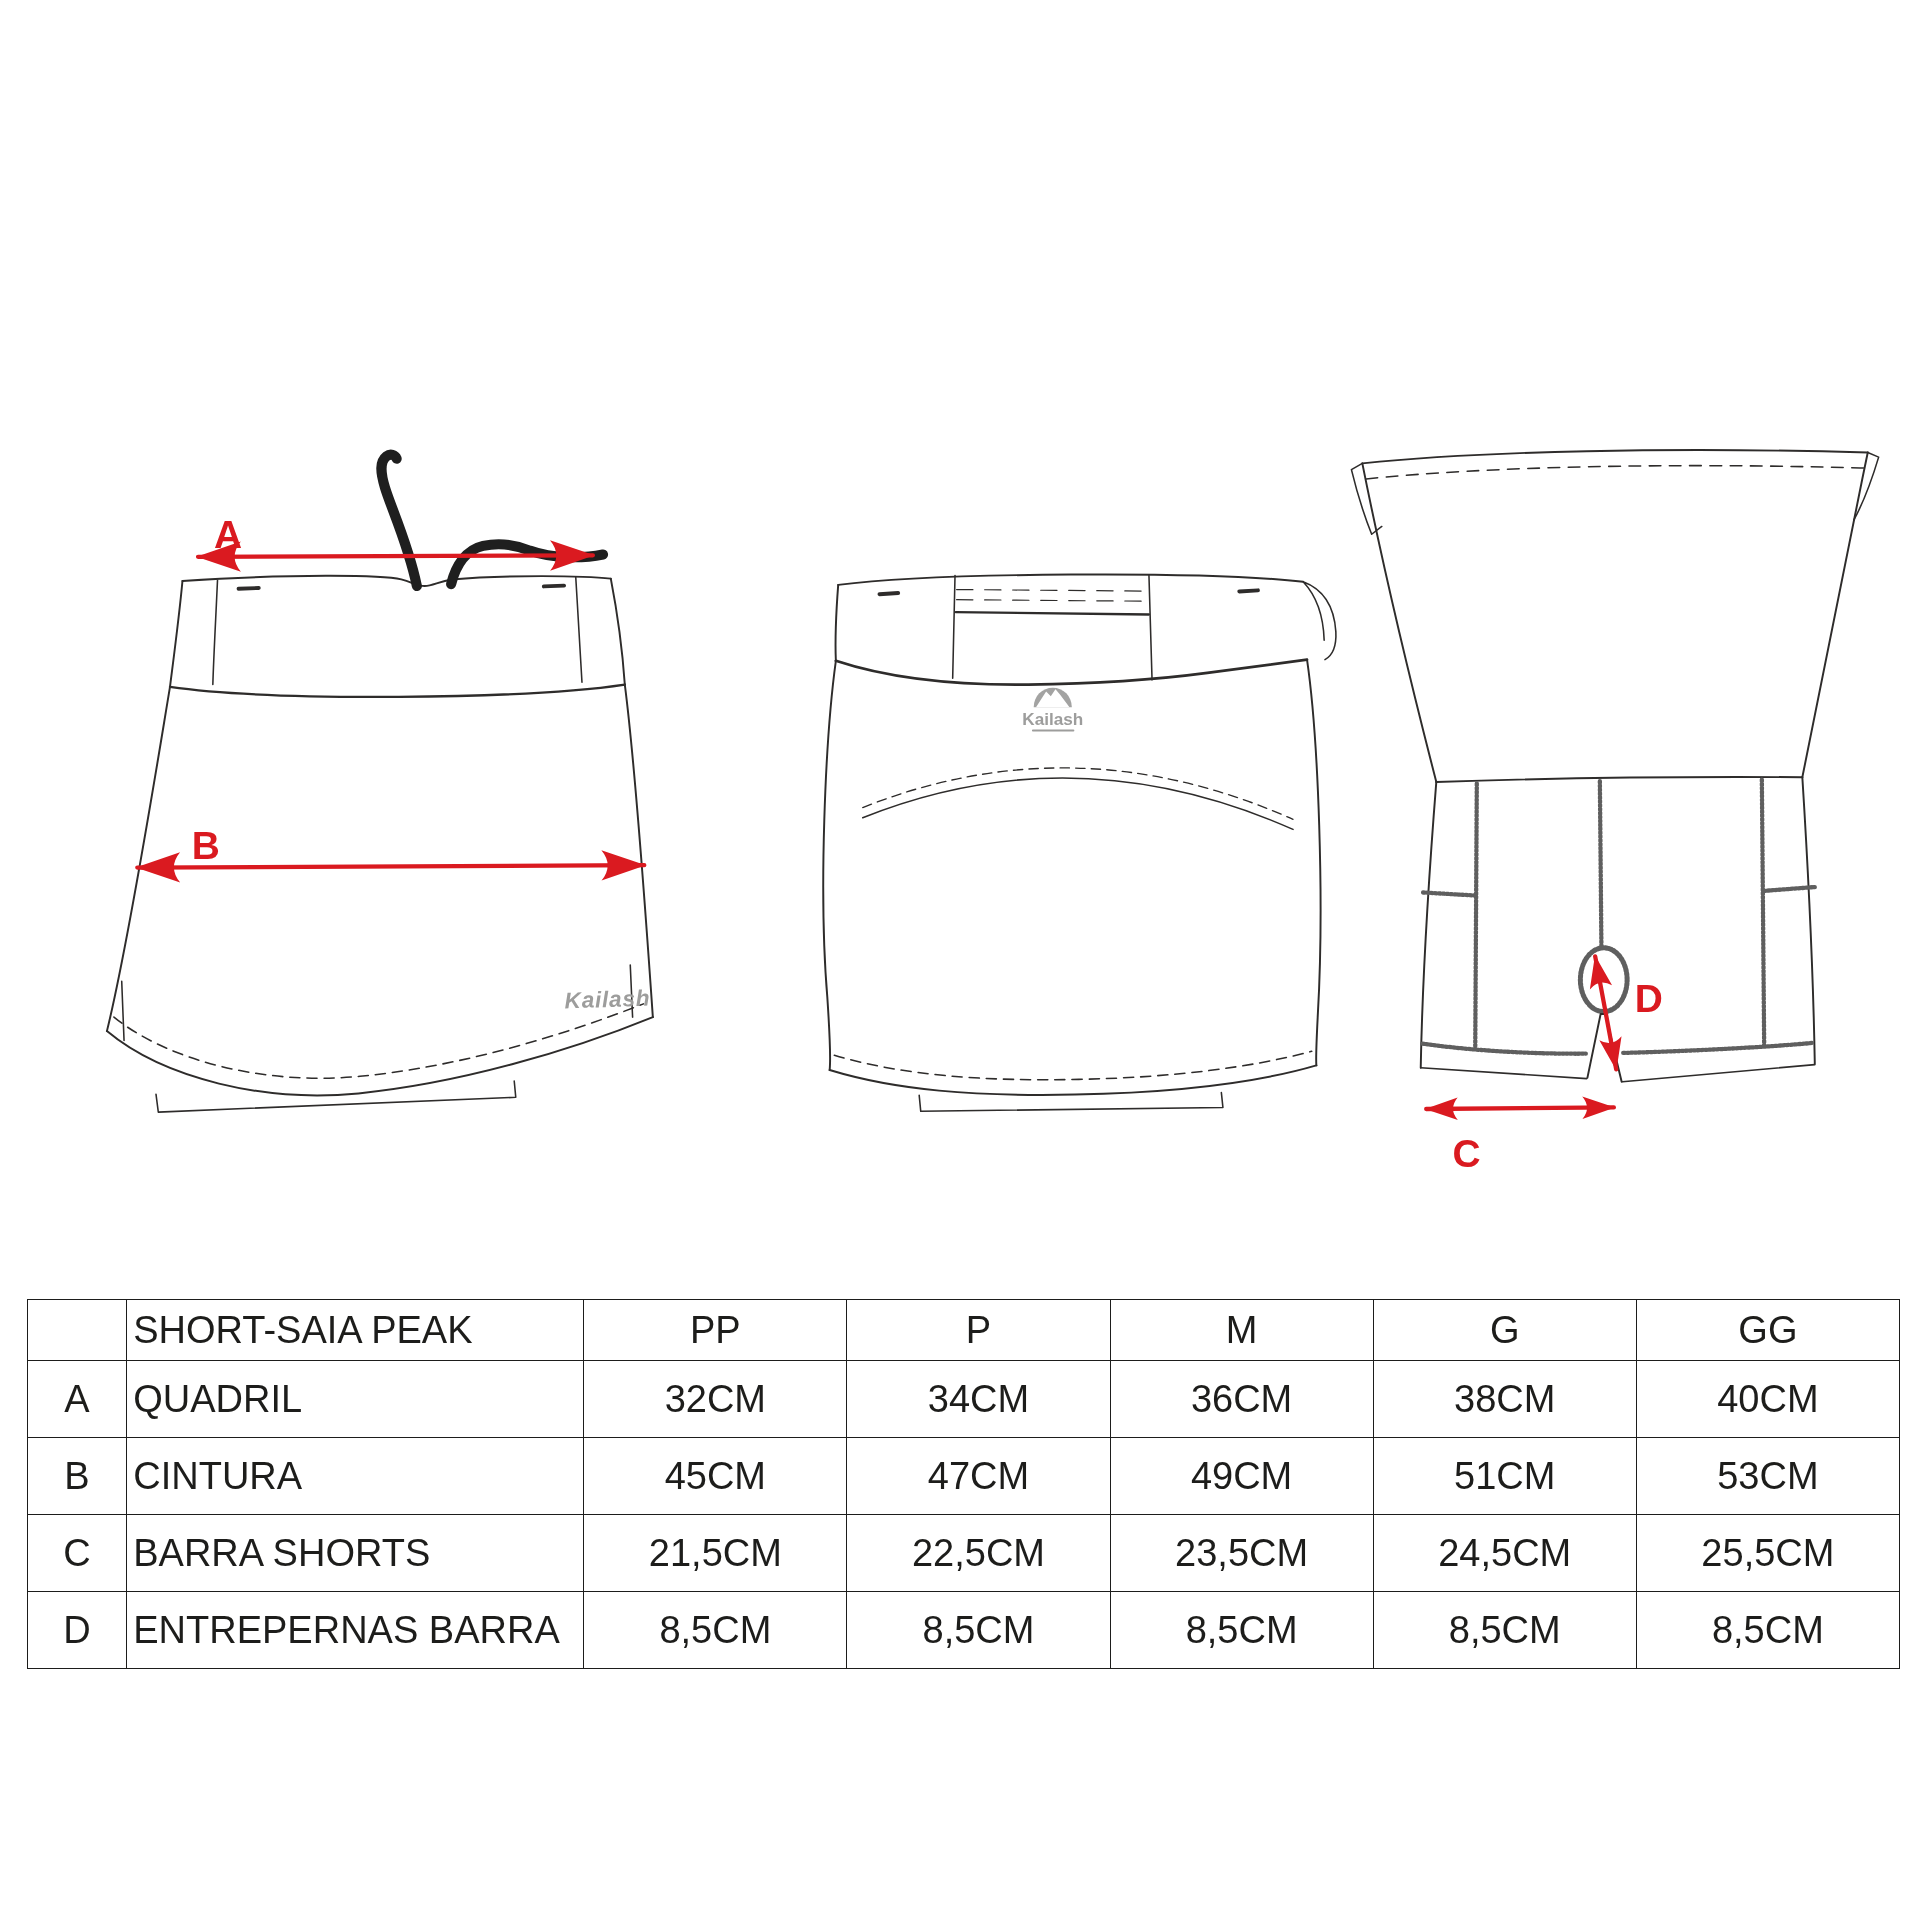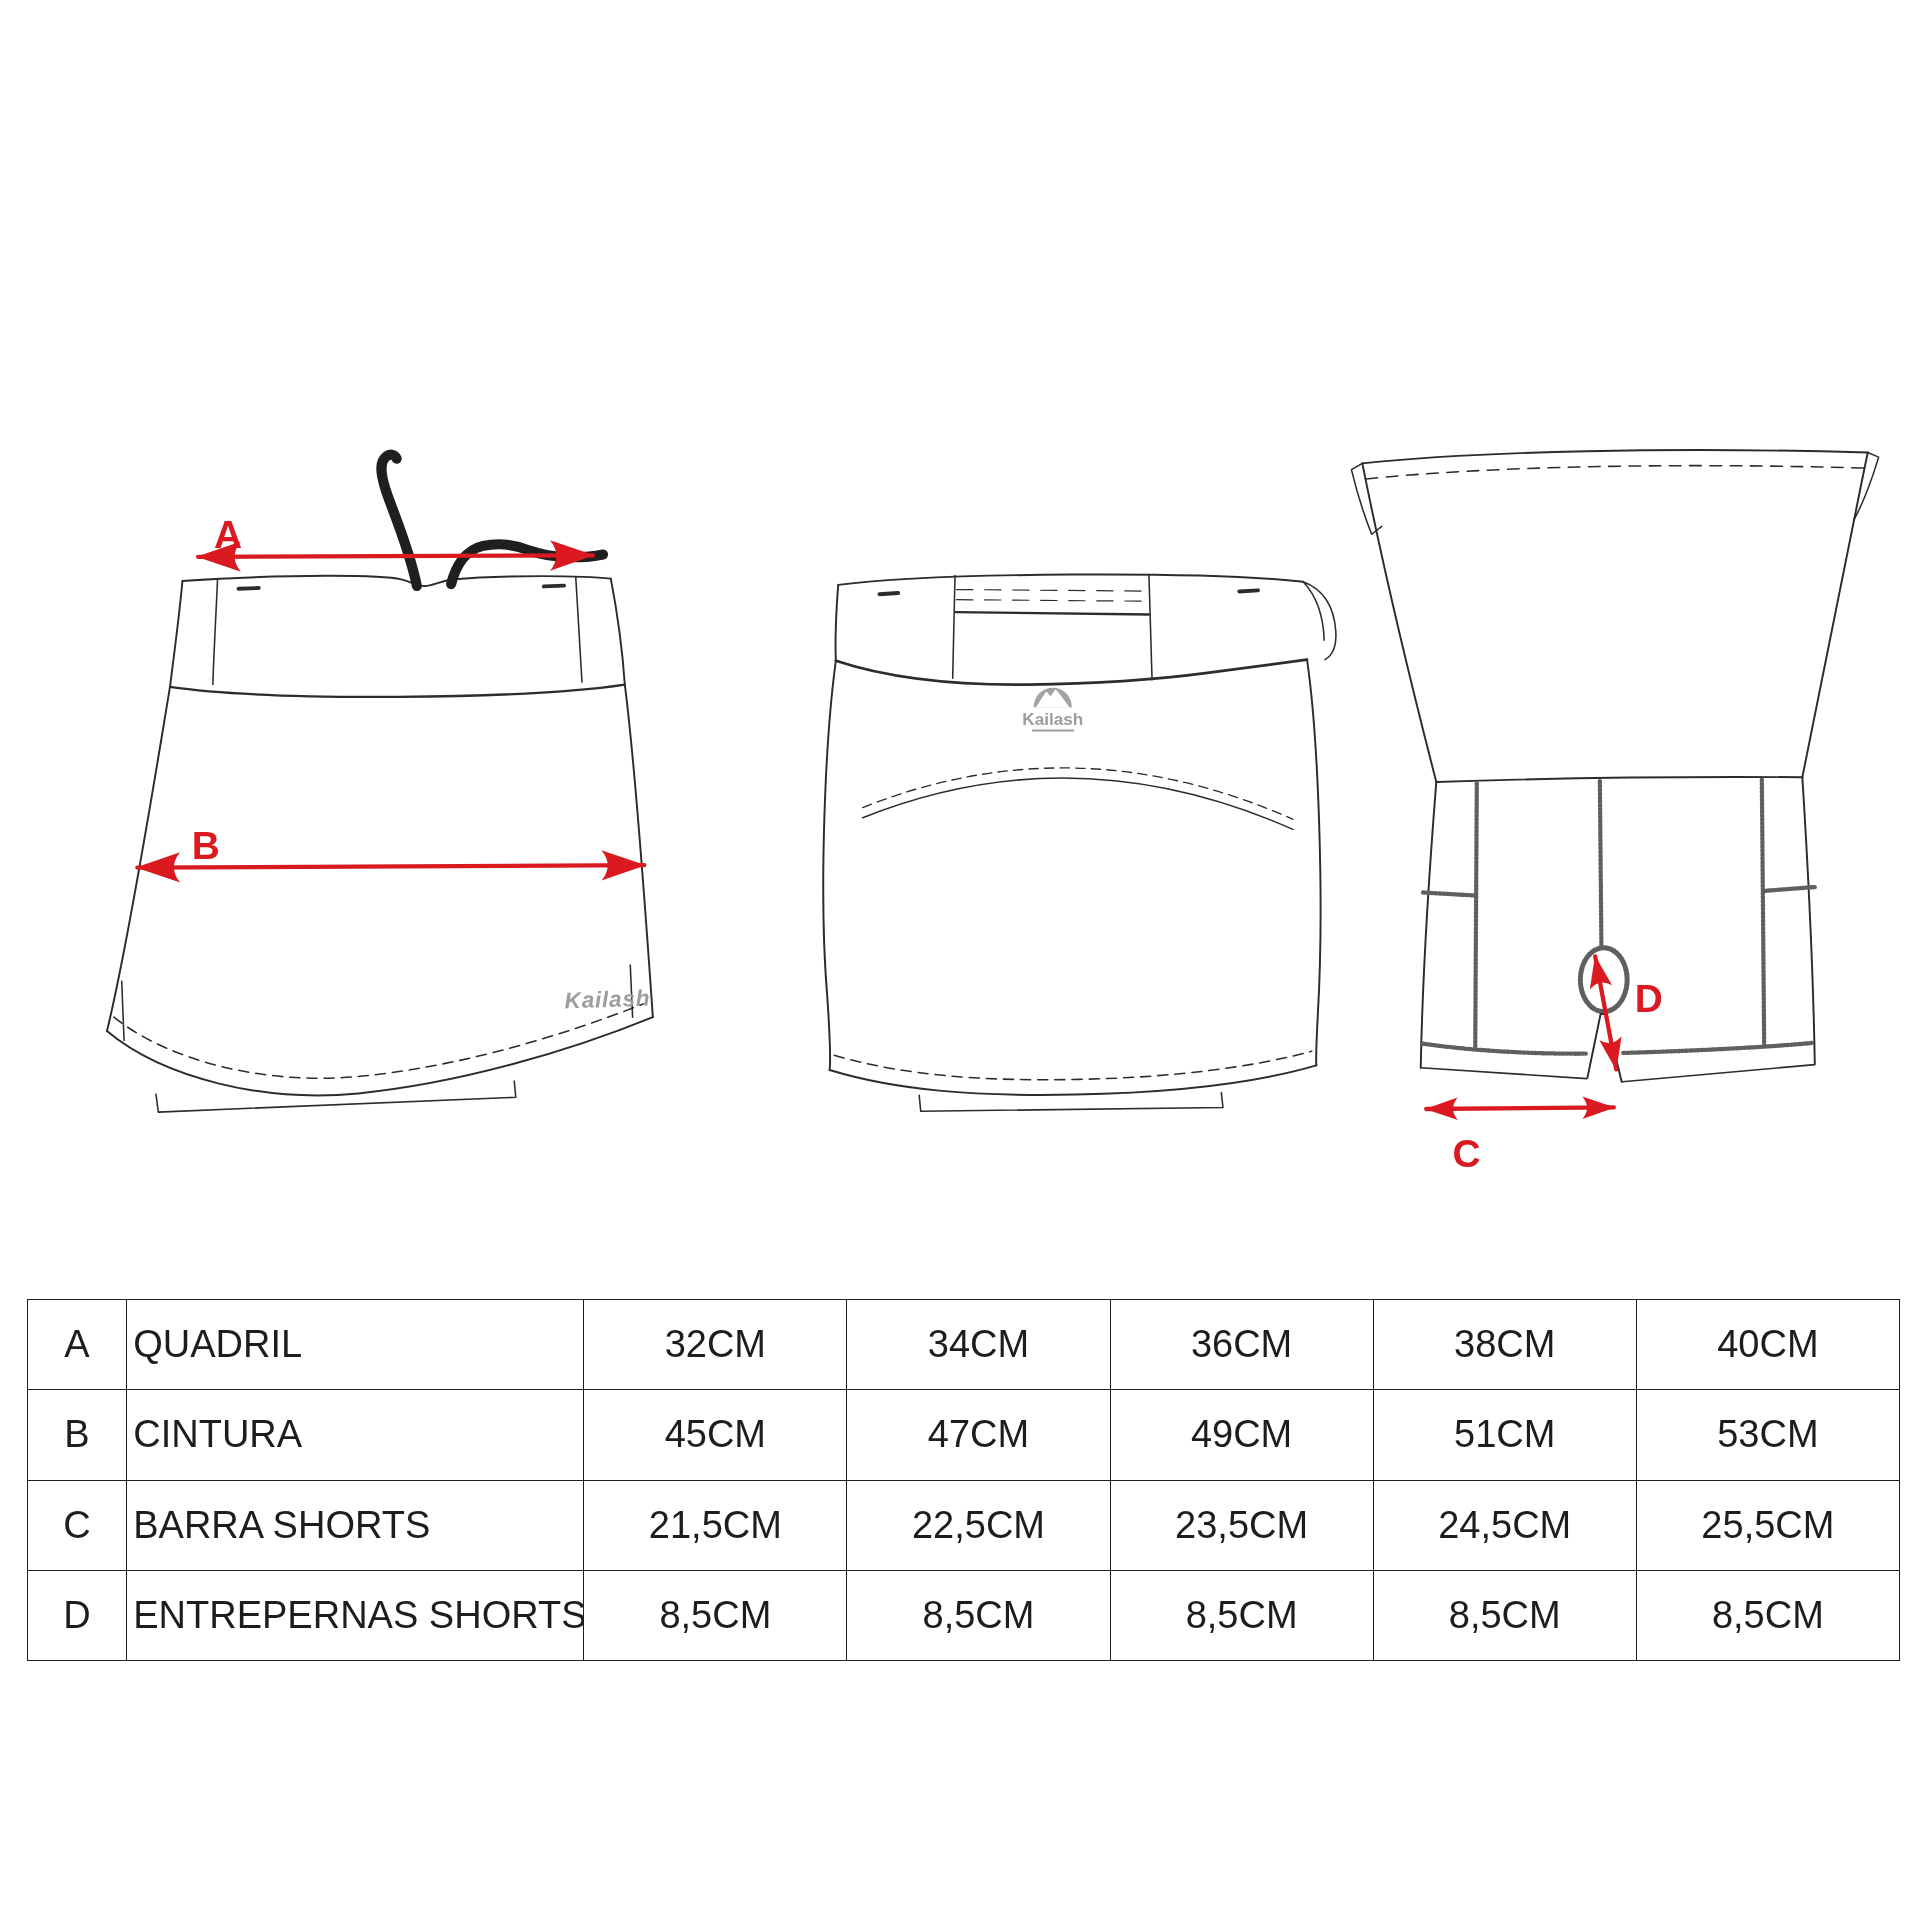--- a/index.html
+++ b/index.html
@@ -144,20 +144,29 @@
   <colgroup>
     <col style="width:99px">
       <col style="width:457px">
     <col style="width:263px">
       <col style="width:263px">
       <col style="width:263px">
       <col style="width:263px">
       <col style="width:263px">
   </colgroup>
   <tbody>
+    <tr class="hdr">
+      <td class="c-letter"></td>
+      <td class="c-label">SHORT-SAIA PEAK</td>
+      <td class="c-val">PP</td>
+      <td class="c-val">P</td>
+      <td class="c-val">M</td>
+      <td class="c-val">G</td>
+      <td class="c-val">GG</td>
+    </tr>
     <tr class="row">
       <td class="c-letter">A</td>
       <td class="c-label">QUADRIL</td>
       <td class="c-val">32CM</td>
       <td class="c-val">34CM</td>
       <td class="c-val">36CM</td>
       <td class="c-val">38CM</td>
       <td class="c-val">40CM</td>
     </tr>
     <tr class="row">
@@ -173,21 +182,21 @@
       <td class="c-letter">C</td>
       <td class="c-label">BARRA SHORTS</td>
       <td class="c-val">21,5CM</td>
       <td class="c-val">22,5CM</td>
       <td class="c-val">23,5CM</td>
       <td class="c-val">24,5CM</td>
       <td class="c-val">25,5CM</td>
     </tr>
     <tr class="row">
       <td class="c-letter">D</td>
-      <td class="c-label">ENTREPERNAS SHORTS</td>
+      <td class="c-label">ENTREPERNAS BARRA</td>
       <td class="c-val">8,5CM</td>
       <td class="c-val">8,5CM</td>
       <td class="c-val">8,5CM</td>
       <td class="c-val">8,5CM</td>
       <td class="c-val">8,5CM</td>
     </tr>
   </tbody>
 </table>
 
 

